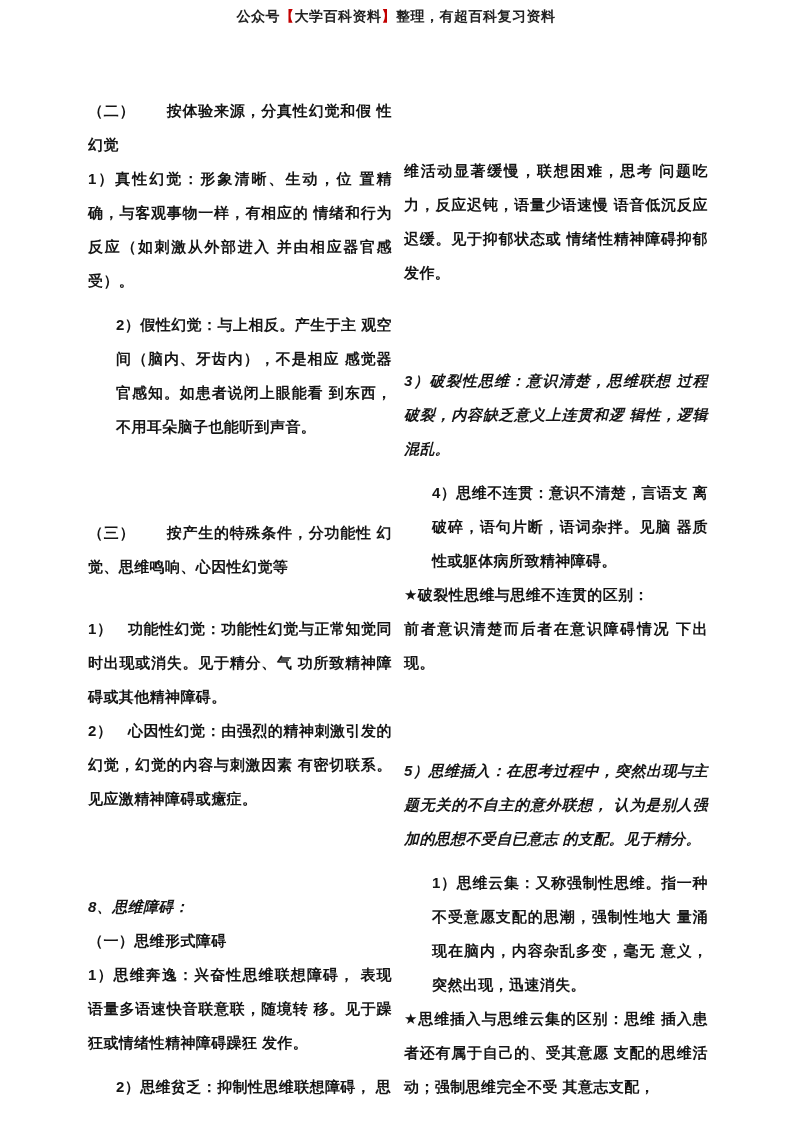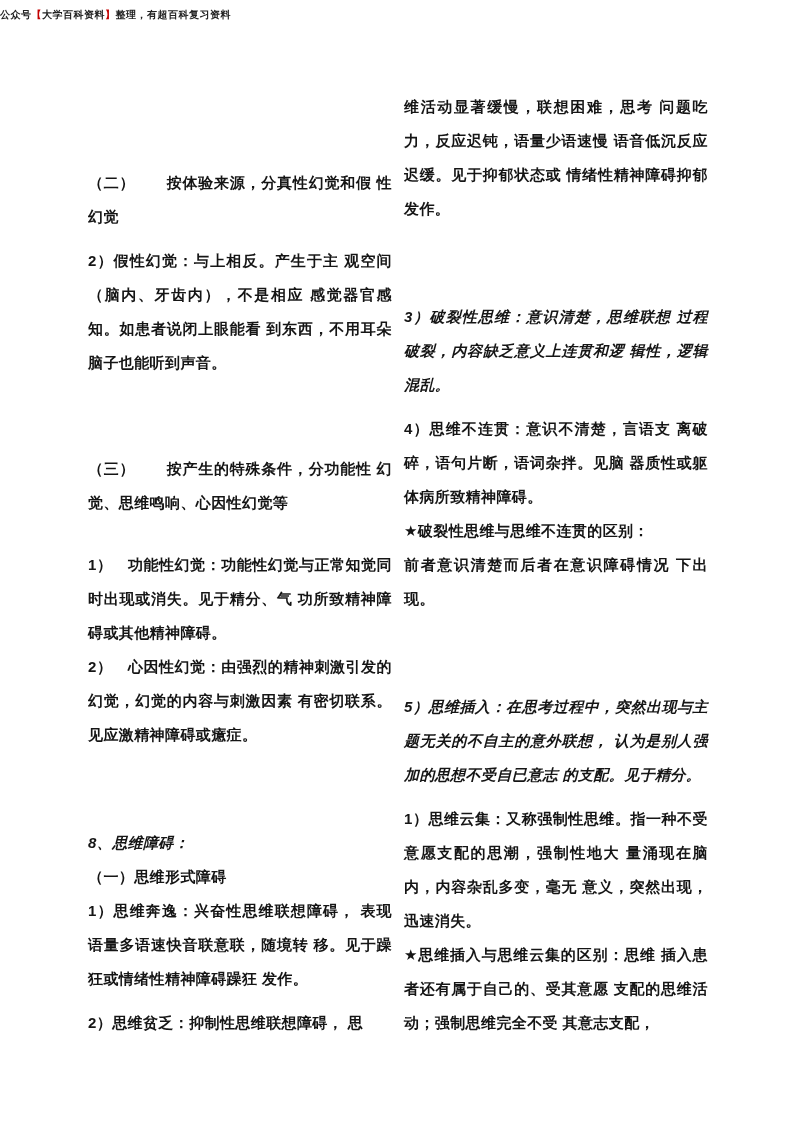--- a/index.html
+++ b/index.html
@@ -11,22 +11,22 @@
     position: relative;
     width: 792px;
     height: 1122px;
     background: #ffffff;
     overflow: hidden;
     font-family: "Liberation Sans", "DejaVu Sans", sans-serif;
     color: #151515;
   }
   .doc-header {
     padding-top: 8px;
-    text-align: left;
-    font-size: 10px;
+    text-align: center;
+    font-size: 14px;
     font-weight: 700;
     letter-spacing: 0.5px;
     color: #222222;
     white-space: nowrap;
   }
   .doc-header .red {
     color: #c30000;
   }
   .content {
     display: flex;
@@ -40,39 +40,40 @@
     flex: 0 0 304px;
     font-size: 15px;
     line-height: 34px;
     font-weight: 600;
     text-align: justify;
     letter-spacing: 0.4px;
   }
   .para {
     margin: 0;
   }
-  .mt-xs { margin-top: 10px; }
+  .mt-xs { margin-top: 10px; margin-left: 28px; }
   .mt-sm { margin-top: 28px; }
   .mt-md { }
   .mt-lg { margin-top: 74px; font-style: italic; }
   .mt-xl { margin-top: 72px; }
 </style>
 </head>
 <body>
 
 <div class="page">
 
   <div class="doc-header">
     <span>公众号</span><span class="red">【</span><span>大学百科资料</span><span class="red">】</span><span>整理，有超百科复习资料</span>
   </div>
 
   <div class="content">
 
     <div class="col">
       <p class="para">（二）　　按体验来源，分真性幻觉和假 性幻觉</p>
+      <p class="para">1）真性幻觉：形象清晰、生动，位 置精确，与客观事物一样，有相应的 情绪和行为反应（如刺激从外部进入 并由相应器官感受）。</p>
       <p class="para mt-xs">2）假性幻觉：与上相反。产生于主 观空间（脑内、牙齿内），不是相应 感觉器官感知。如患者说闭上眼能看 到东西，不用耳朵脑子也能听到声音。</p>
       <p class="para mt-xl">（三）　　按产生的特殊条件，分功能性 幻觉、思维鸣响、心因性幻觉等</p>
       <p class="para mt-sm">1）　功能性幻觉：功能性幻觉与正常知觉同时出现或消失。见于精分、气 功所致精神障碍或其他精神障碍。</p>
       <p class="para">2）　心因性幻觉：由强烈的精神刺激引发的幻觉，幻觉的内容与刺激因素 有密切联系。见应激精神障碍或癔症。</p>
       <p class="para mt-lg">8、思维障碍：</p>
       <p class="para">（一）思维形式障碍</p>
       <p class="para">1）思维奔逸：兴奋性思维联想障碍， 表现语量多语速快音联意联，随境转 移。见于躁狂或情绪性精神障碍躁狂 发作。</p>
       <p class="para mt-xs">2）思维贫乏：抑制性思维联想障碍， 思</p>
     </div>
 

